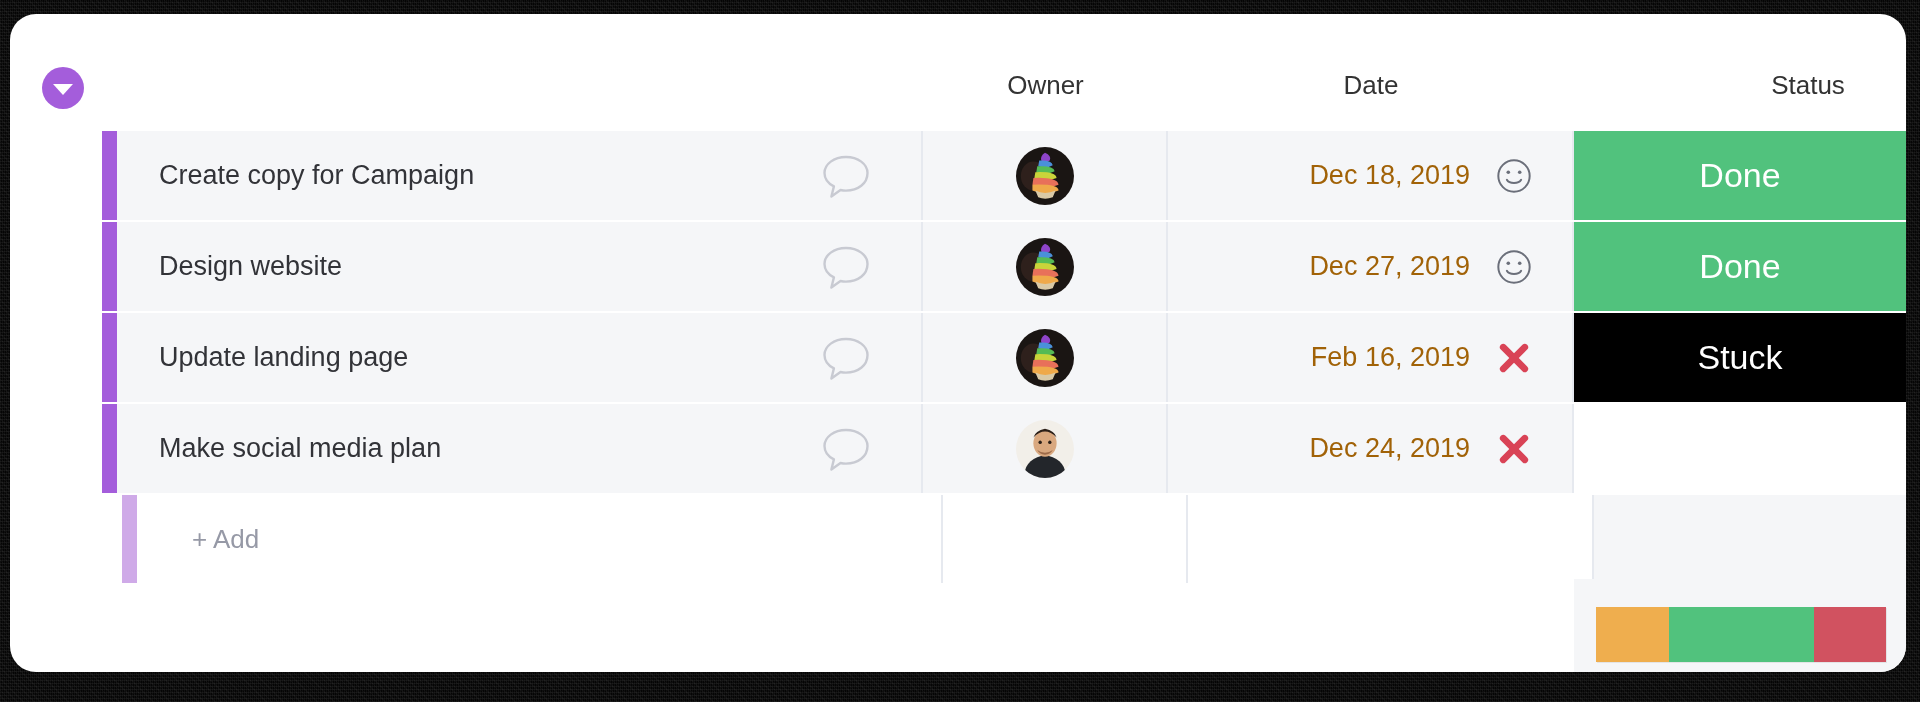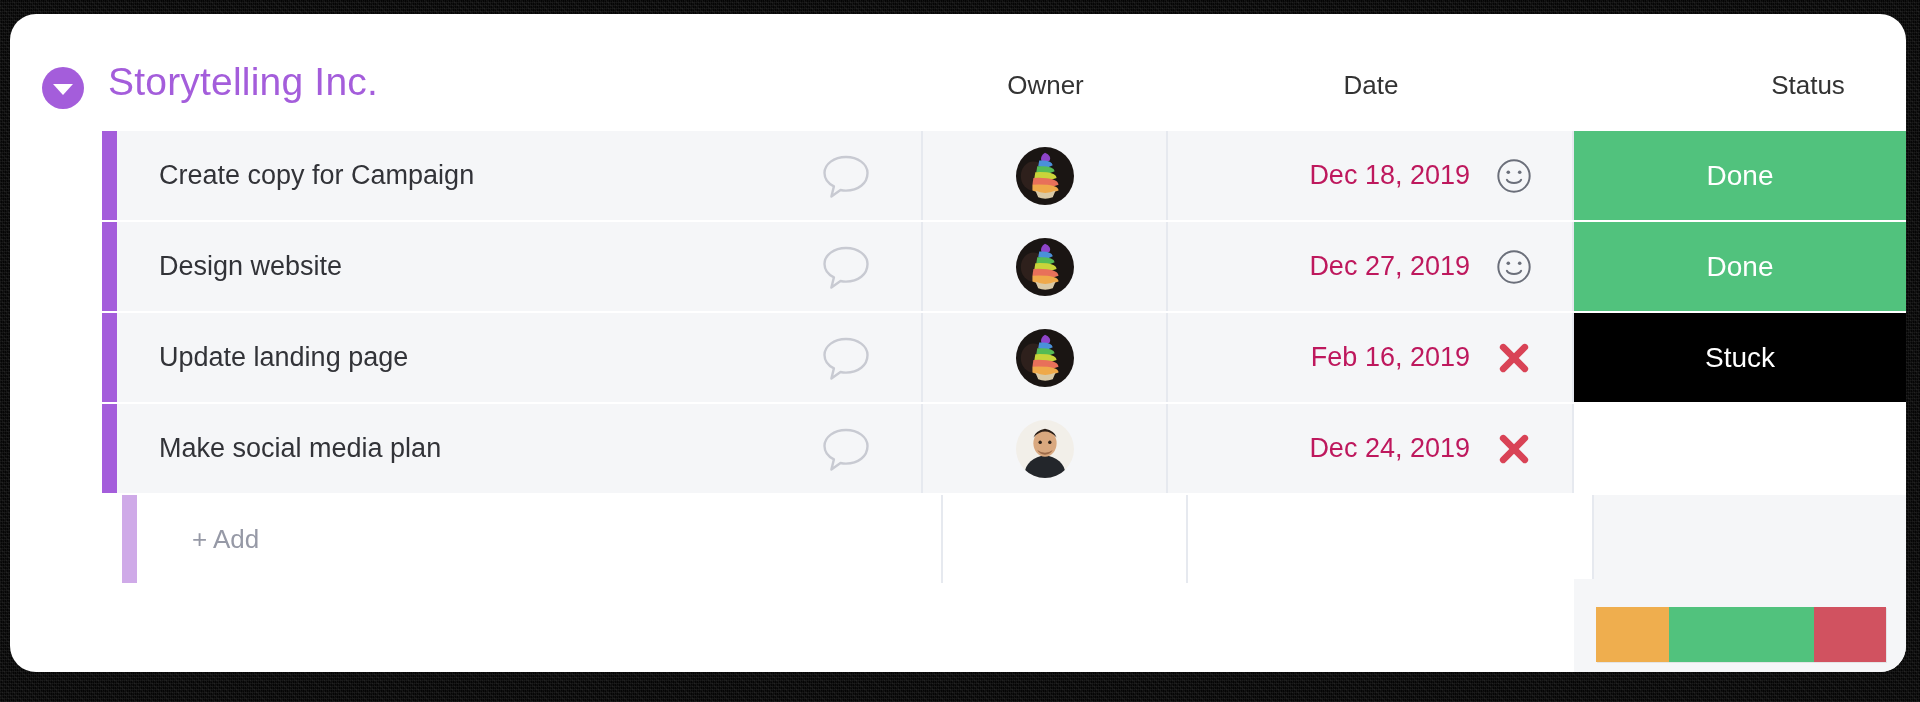--- a/index.html
+++ b/index.html
@@ -151,21 +151,21 @@
     left: 1158px; top: 0;
     width: 406px; height: 100%;
     background: #f5f6f8;
     border-right: 2px solid #e6e9ef;
     display: flex;
     align-items: center;
     justify-content: flex-end;
   }
   .date-text {
     font-size: 27px;
-    color: #be185d;
+    color: #a16207;
     white-space: nowrap;
   }
   .date-icon {
     width: 40px; height: 40px;
     margin-left: 24px;
     margin-right: 38px;
     flex: none;
     display: flex;
     align-items: center;
     justify-content: center;
@@ -173,21 +173,21 @@
 
   .cell-status {
     position: absolute;
     left: 1564px; top: 0;
     width: 332px; height: 100%;
     display: flex;
     align-items: center;
     justify-content: center;
   }
   .status-label {
-    font-size: 28px;
+    font-size: 34px;
     color: #ffffff;
     white-space: nowrap;
   }
 
   
   #add-row { position: relative; height: 88px; margin-left: 20px; }
   #add-row .row-color-bar { background: #cfaae8; }
   #add-row .add-cell {
     position: absolute;
     left: 107px; top: 0;
@@ -245,21 +245,20 @@
 <body>
 
 <div id="backdrop"></div>
 
 <div id="card">
 
   <div id="board-header">
     <div id="collapse-icon">
       <div class="caret"></div>
     </div>
-    <div id="board-title">Storytelling Inc.</div>
 
     <div class="col-header" id="col-header-date">Date</div>
     <div class="col-header" id="col-header-owner">Owner</div>
     <div class="col-header" id="col-header-status">Status</div>
   </div>
 
   <div id="rows">
       <div class="row">
         <div class="row-color-bar" style="background:#a45ddb"></div>
         <div class="cell-name">

